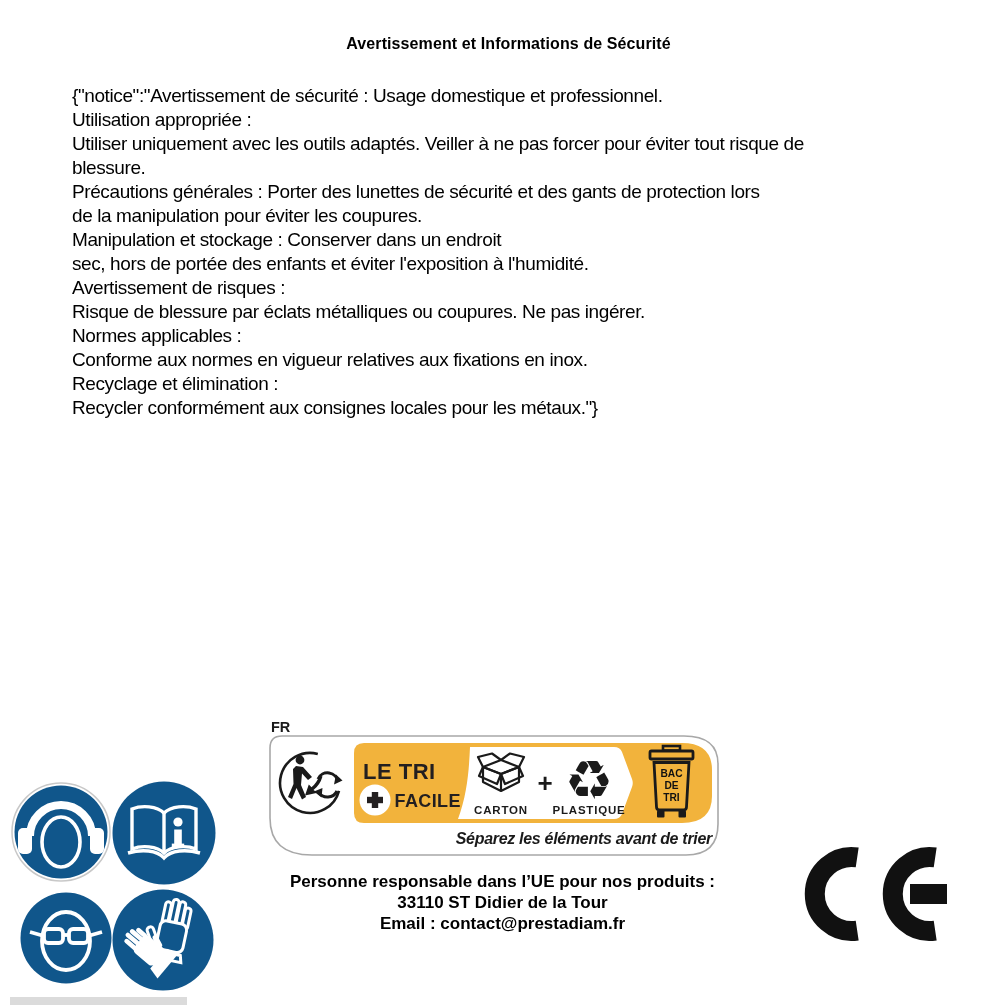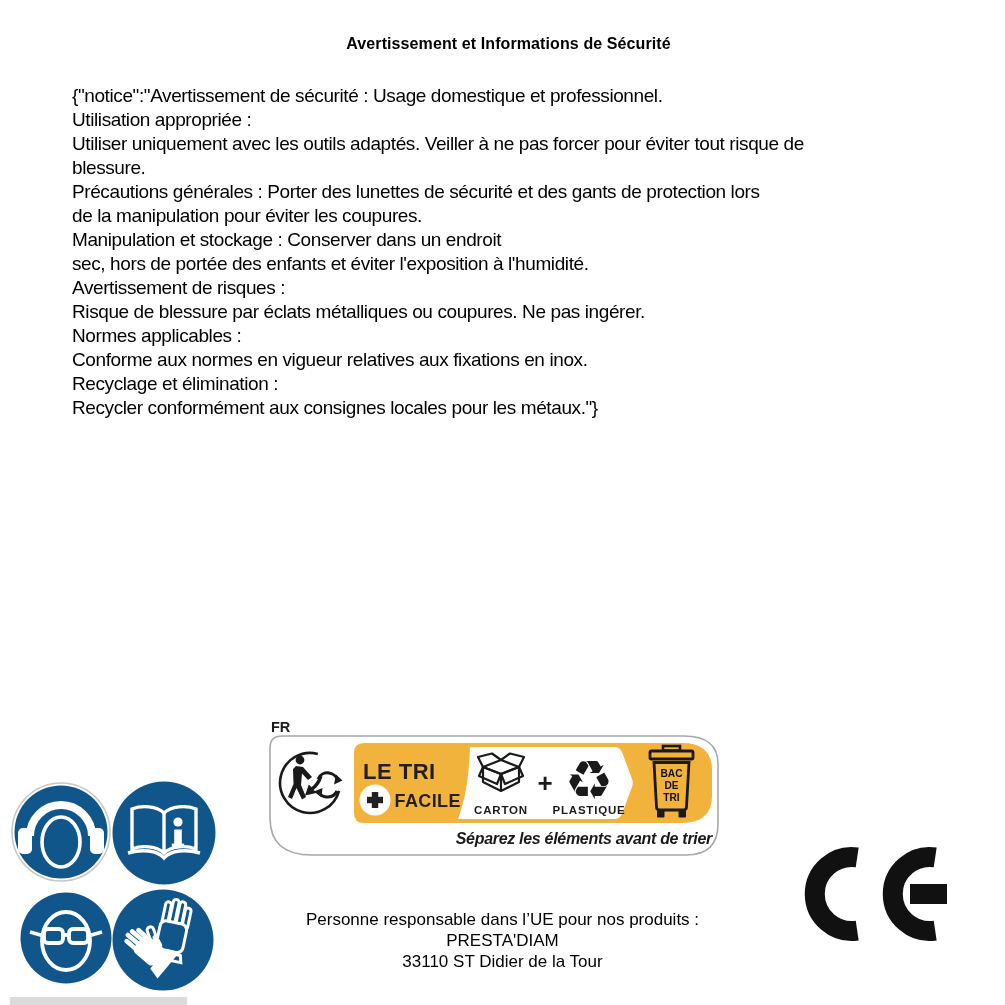--- a/index.html
+++ b/index.html
@@ -6,21 +6,21 @@
   .page{position:relative;width:1005px;height:1005px;background:#fff;overflow:hidden;
         font-family:"Liberation Sans","DejaVu Sans",sans-serif;color:#000;}
   .title{position:absolute;top:29px;left:0;width:1005px;text-align:center;margin:6px;
          font-size:16px;font-weight:700;letter-spacing:.1px;}
   .notice{position:absolute;top:84px;left:72px;margin:0;
           font-family:"Liberation Sans","DejaVu Sans",sans-serif;
           font-size:19px;line-height:24px;letter-spacing:-0.4px;white-space:pre;}
   .infotri{position:absolute;left:268px;top:718px;}
   .pictos{position:absolute;left:8px;top:780px;}
   .company{position:absolute;top:871px;left:0;width:1005px;text-align:center;
-           font-size:17px;font-weight:400;line-height:21px;margin-top:38px;}
+           font-size:17px;font-weight:700;line-height:21px;}
   .ce{position:absolute;left:800px;top:842px;}
   .gray-strip{position:absolute;left:10px;top:997px;width:177px;height:8px;background:#dbdbdb;}
   svg text{font-family:"Liberation Sans","DejaVu Sans",sans-serif;}
 </style>
 </head>
 <body>
 
 <div class="page">
 
   <h1 class="title">Avertissement et Informations de Sécurité</h1>
@@ -146,22 +146,22 @@
         <rect x="7.5" y="-23" width="4.6" height="13" rx="2.2"></rect>
         <rect x="-10" y="-13" width="22" height="27" rx="5"></rect>
         <rect x="10" y="-11" width="5.5" height="14" rx="2.6" transform="rotate(22)"></rect>
         <path d="M -12 13 H 14 L 17 25 H -15 Z"></path>
       </g>
     </g>
   </svg>
 
   <div class="company">
     <div>Personne responsable dans l’UE pour nos produits :</div>
-    <div>PRESTA'DIAM</div>
     <div>33110 ST Didier de la Tour</div>
+    <div>Email : contact@prestadiam.fr</div>
   </div>
 
   <svg class="ce" width="150" height="110" viewBox="0 0 150 110">
     <path d="M 57.2 15.4 A 37 37 0 1 0 57.2 88.6" fill="none" stroke="#111111" stroke-width="20"></path>
     <path d="M 135.2 15.4 A 37 37 0 1 0 135.2 88.6" fill="none" stroke="#111111" stroke-width="20"></path>
     <rect x="110" y="42" width="37" height="20" fill="#111111"></rect>
   </svg>
 
   <div class="gray-strip"></div>
 </div>

